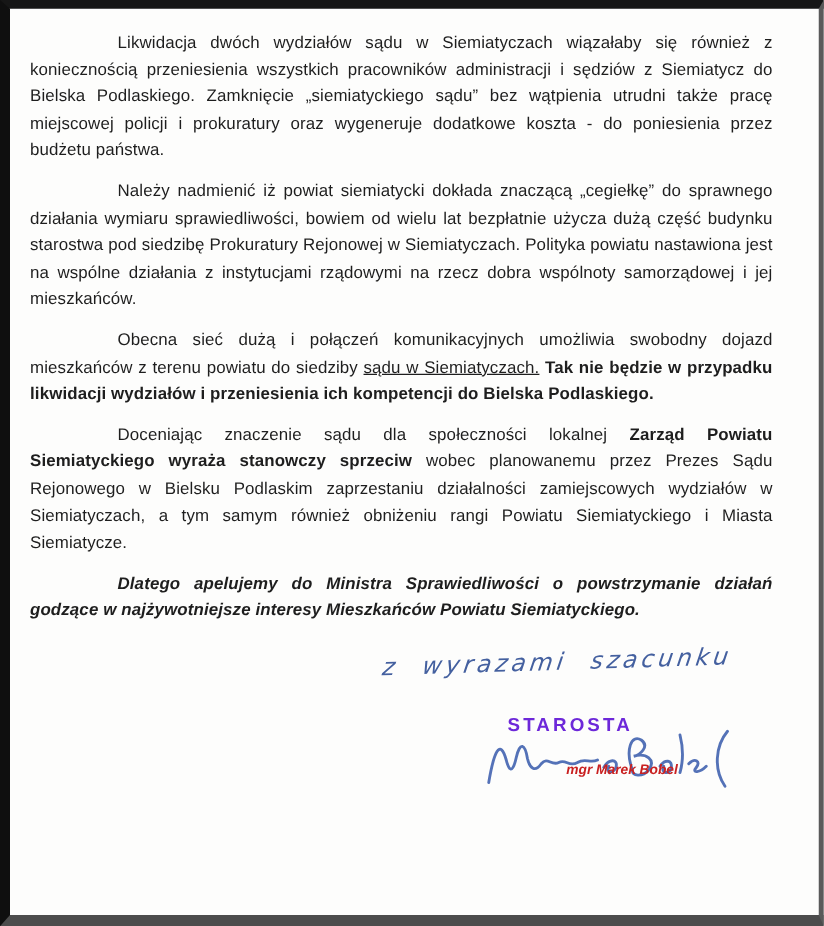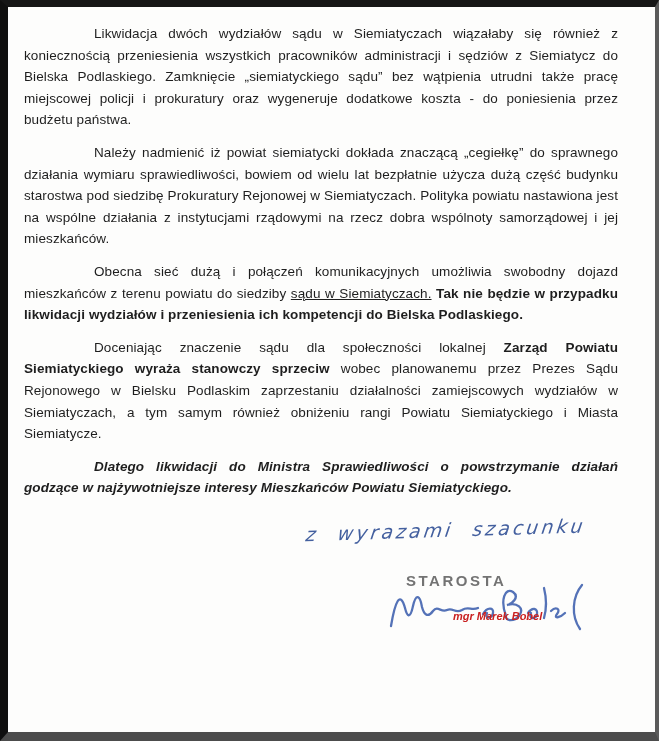--- a/index.html
+++ b/index.html
@@ -47,21 +47,21 @@
     font-style:italic;
     font-size:19px;
     letter-spacing:3px;
     word-spacing:10px;
     transform:rotate(-1.8deg) skewX(-10deg);
     white-space:nowrap;
   }
   .sig-title {
     position:absolute;
     left:382px; top:62px;
-    color:#737373;
+    color:#6d28d9;
     font-weight:bold;
     font-size:15px;
     letter-spacing:2.5px;
     white-space:nowrap;
   }
   .sig-ink {
     position:absolute;
     left:362px; top:70px;
   }
   .sig-caption {
@@ -79,21 +79,21 @@
 <body>
 
 <div class="frame">
   <div class="page">
 
     <div>
         <p class="doc-par"><span>Likwidacja dwóch wydziałów sądu w Siemiatyczach wiązałaby się również z koniecznością przeniesienia wszystkich pracowników administracji i sędziów z Siemiatycz do Bielska Podlaskiego. Zamknięcie „siemiatyckiego sądu” bez wątpienia utrudni także pracę miejscowej policji i prokuratury oraz wygeneruje dodatkowe koszta - do poniesienia przez budżetu państwa.</span></p>
         <p class="doc-par"><span>Należy nadmienić iż powiat siemiatycki dokłada znaczącą „cegiełkę” do sprawnego działania wymiaru sprawiedliwości, bowiem od wielu lat bezpłatnie użycza dużą część budynku starostwa pod siedzibę Prokuratury Rejonowej w Siemiatyczach. Polityka powiatu nastawiona jest na wspólne działania z instytucjami rządowymi na rzecz dobra wspólnoty samorządowej i jej mieszkańców.</span></p>
         <p class="doc-par"><span>Obecna sieć dużą i połączeń komunikacyjnych umożliwia swobodny dojazd mieszkańców z terenu powiatu do siedziby </span><span class="u">sądu w Siemiatyczach.</span><span> </span><span class="b">Tak nie będzie w przypadku likwidacji wydziałów i przeniesienia ich kompetencji do Bielska Podlaskiego.</span></p>
         <p class="doc-par"><span>Doceniając znaczenie sądu dla społeczności lokalnej </span><span class="b">Zarząd Powiatu Siemiatyckiego wyraża stanowczy sprzeciw</span><span> wobec planowanemu przez Prezes Sądu Rejonowego w Bielsku Podlaskim zaprzestaniu działalności zamiejscowych wydziałów w Siemiatyczach, a tym samym również obniżeniu rangi Powiatu Siemiatyckiego i Miasta Siemiatycze.</span></p>
-        <p class="doc-par"><span class="b i">Dlatego likwidacji do Ministra Sprawiedliwości o powstrzymanie działań godzące w najżywotniejsze interesy Mieszkańców Powiatu Siemiatyckiego.</span></p>
+        <p class="doc-par"><span class="b i">Dlatego apelujemy do Ministra Sprawiedliwości o powstrzymanie działań godzące w najżywotniejsze interesy Mieszkańców Powiatu Siemiatyckiego.</span></p>
       </div>
 
     <div class="signature-area">
       <div class="closing-hand">z wyrazami szacunku</div>
 
       <div class="sig-title">STAROSTA</div>
 
       <svg class="sig-ink" width="215" height="52" viewBox="0 0 215 52" aria-label="handwritten signature">
         <g fill="none" stroke="#3d5fae" stroke-width="2.3" stroke-linecap="round" opacity="0.88">
           <path d="M5,46 C9,22 14,10 19,28 C21,36 24,40 27,26 C30,13 34,15 36,27 C38,35 42,38 47,31 C52,25 55,33 61,30 C67,27 69,34 76,30 C82,26 86,31 92,28"></path>

